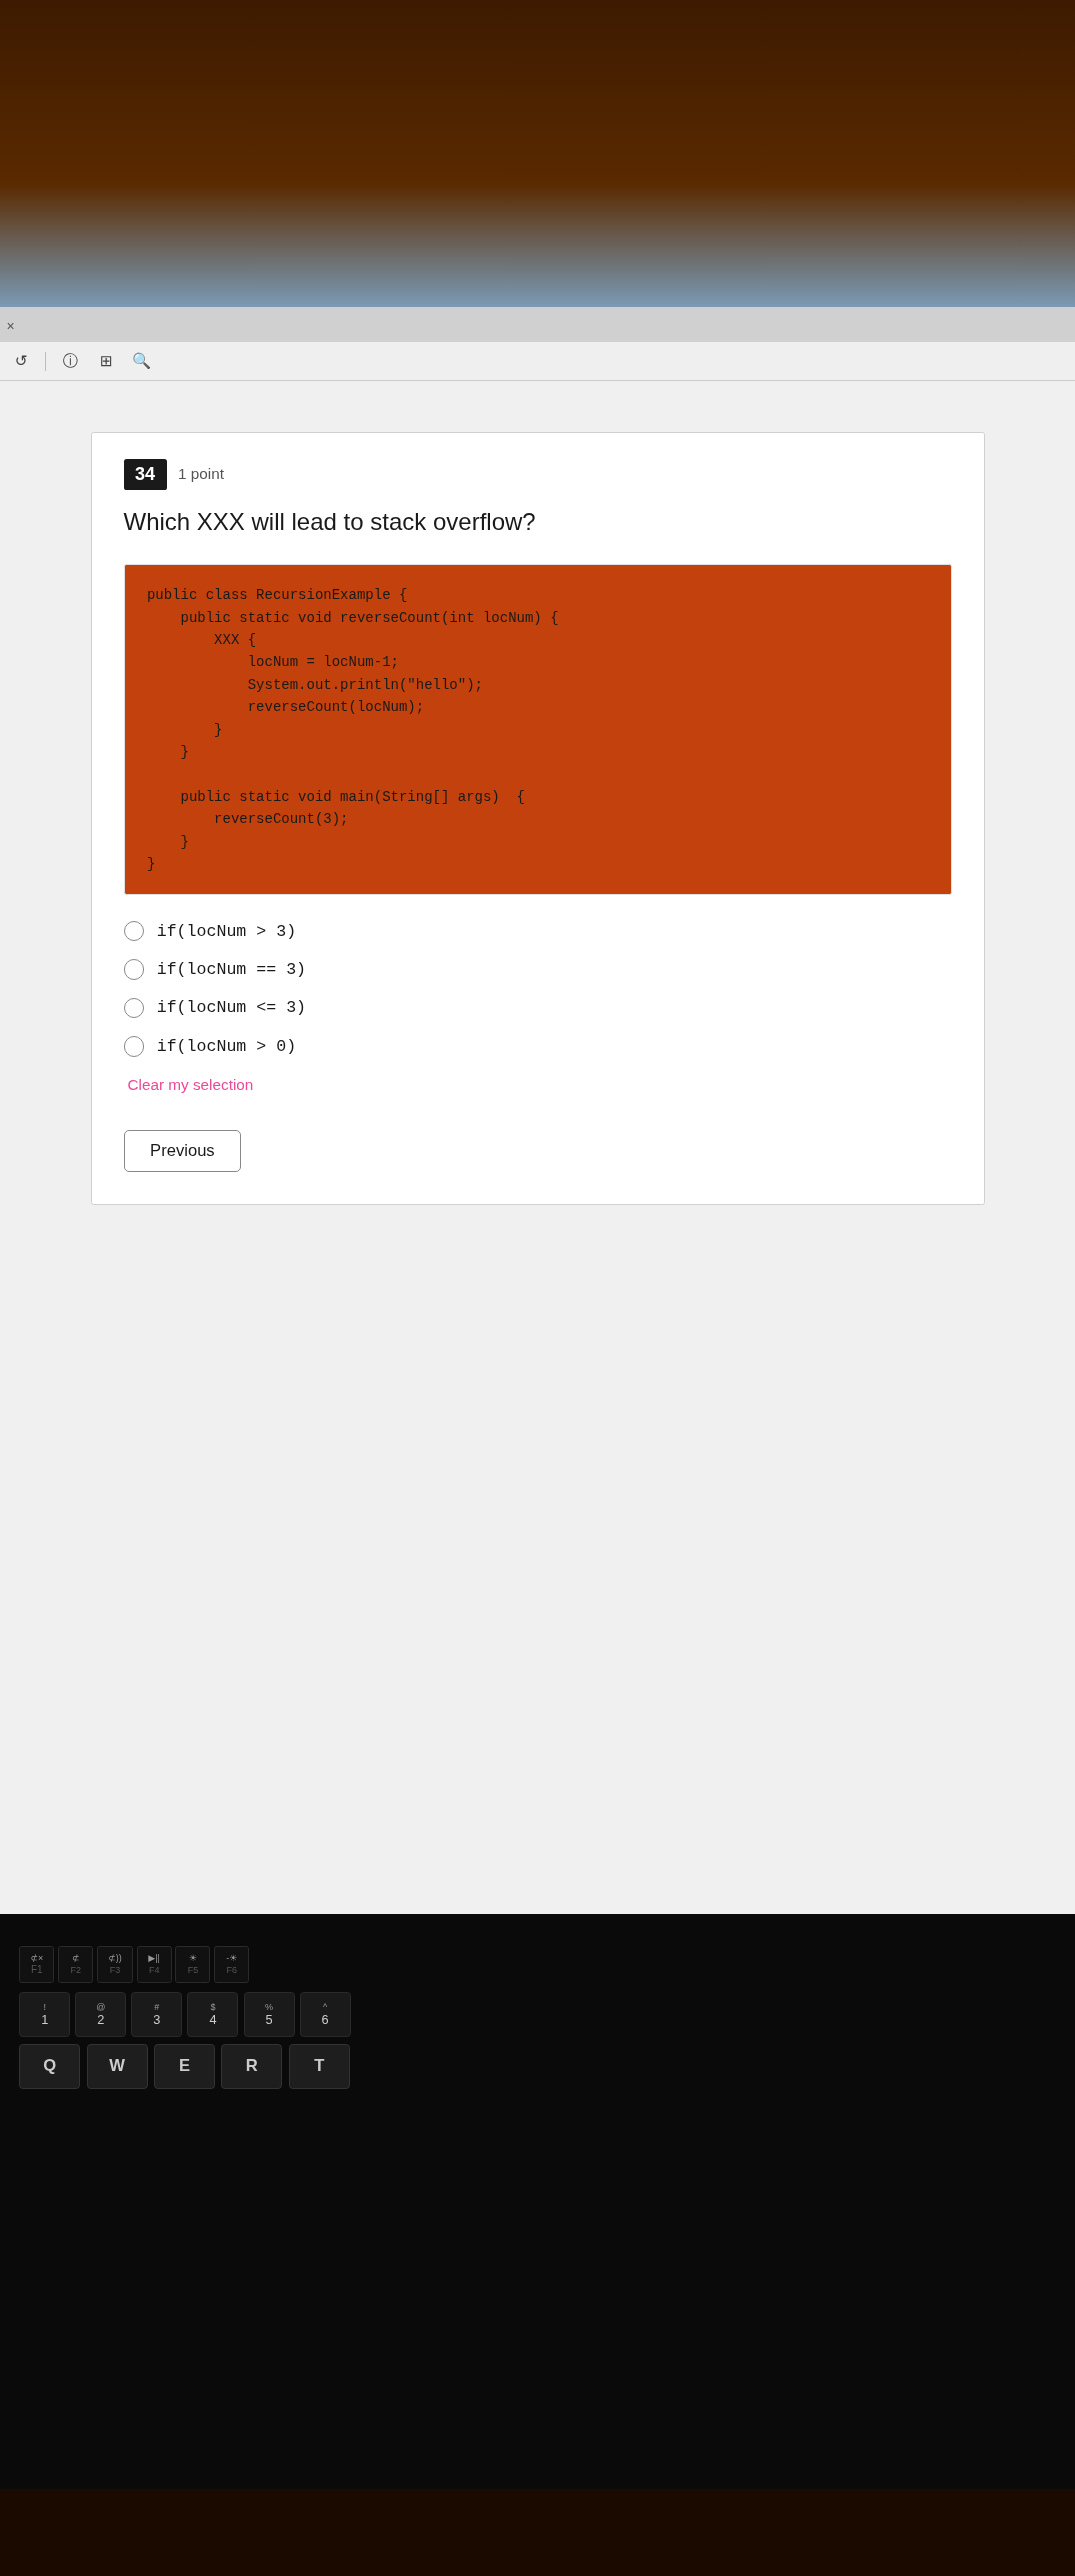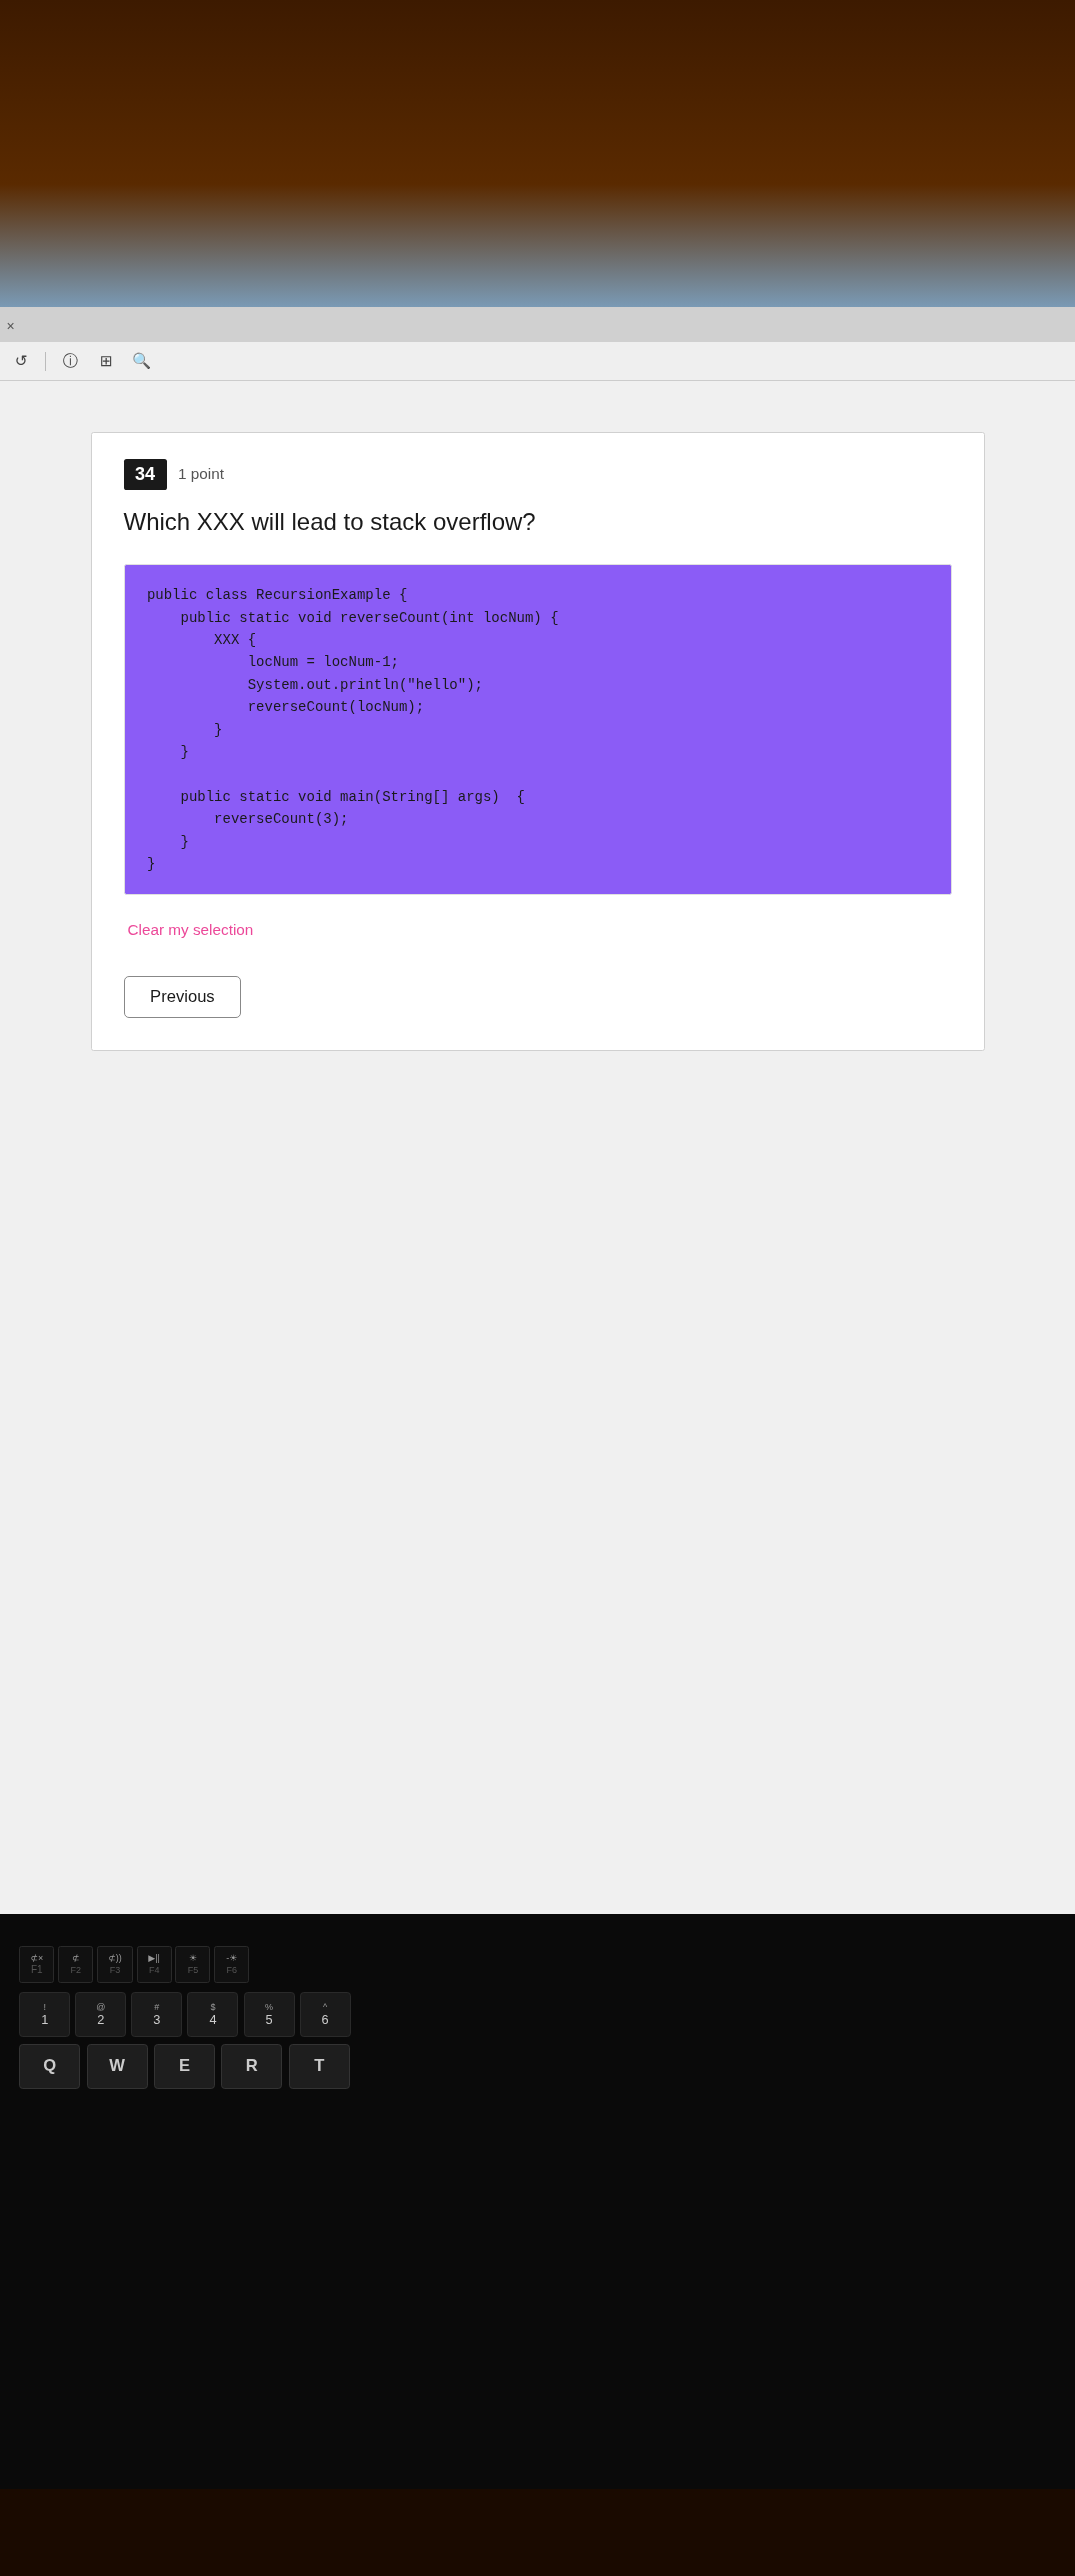--- a/index.html
+++ b/index.html
@@ -111,21 +111,21 @@
 
     .question-text {
       font-size: 24px;
       color: #1a1a1a;
       margin-bottom: 25.6px;
       line-height: 1.4;
     }
 
     
     .code-block {
-      background: #8b5cf6;
+      background: #c2410c;
       border: 0.6px solid #e0e0e0;
       border-radius: 2.6px;
       padding: 19px 22.4px;
       margin-bottom: 25.6px;
       font-family: 'Courier New', Courier, monospace;
       font-size: 14px;
       line-height: 1.6;
       color: #1a1a1a;
       white-space: pre;
       overflow-x: auto;
@@ -298,20 +298,43 @@
             reverseCount(locNum);
         }
     }
 
     public static void main(String[] args)  {
         reverseCount(3);
     }
 }</div>
 
     
+    <div class="answer-options">
+
+      <div class="answer-option">
+        <div class="radio-circle"></div>
+        <span class="option-text">if(locNum &gt; 3)</span>
+      </div>
+
+      <div class="answer-option">
+        <div class="radio-circle"></div>
+        <span class="option-text">if(locNum == 3)</span>
+      </div>
+
+      <div class="answer-option">
+        <div class="radio-circle"></div>
+        <span class="option-text">if(locNum &lt;= 3)</span>
+      </div>
+
+      <div class="answer-option">
+        <div class="radio-circle"></div>
+        <span class="option-text">if(locNum &gt; 0)</span>
+      </div>
+
+    </div>
 
     
     <a class="clear-selection">Clear my selection</a>
 
     <br><br>
 
     
     <button class="previous-btn">Previous</button>
 
   </div>

